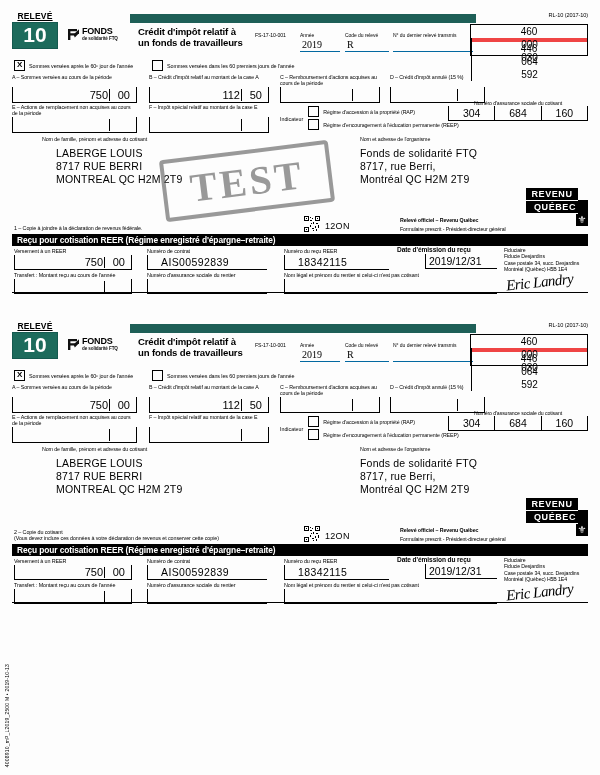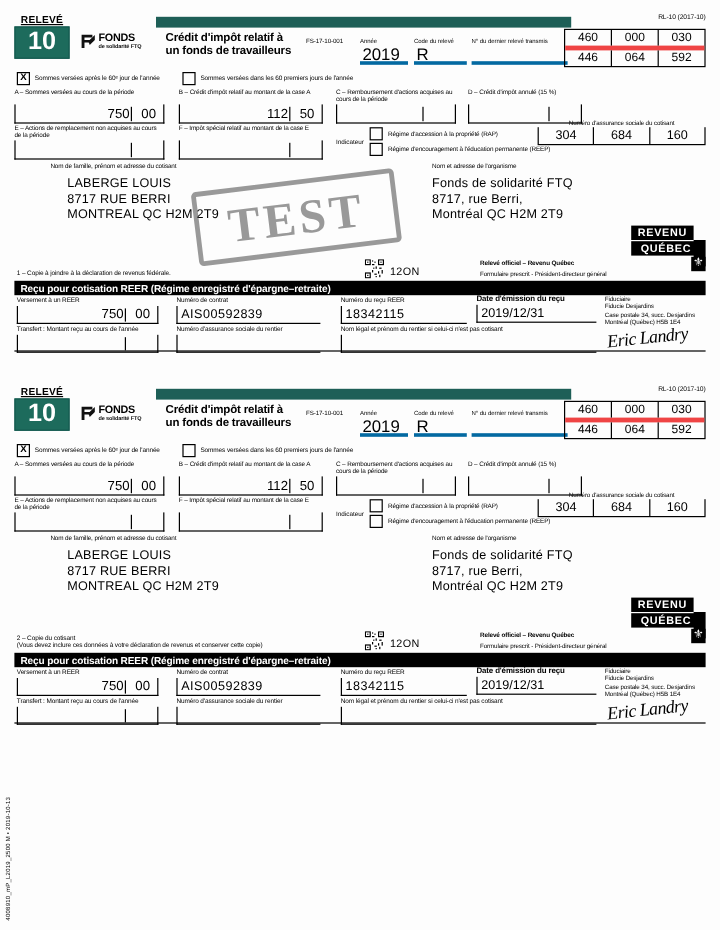--- a/index.html
+++ b/index.html
@@ -19,27 +19,27 @@
   .fonds{position:absolute;left:55px;top:15px;width:62px;display:flex;align-items:flex-start;gap:2px;}
   .fonds .fmark{width:13px;height:13px;position:relative;flex:none;margin-top:1px;}
   .fonds .fmark svg{display:block;}
   .fonds-txt{line-height:8px;}
   .fonds-t1{font-size:9px;font-weight:bold;letter-spacing:-.2px;}
   .fonds-t2{font-size:4.6px;font-weight:bold;letter-spacing:-.1px;color:#111;}
   .title{position:absolute;left:126px;top:14px;width:110px;font-size:9.6px;font-weight:bold;line-height:11px;letter-spacing:-.15px;}
   .fscode{position:absolute;left:243px;top:20px;font-size:5.2px;letter-spacing:-.1px;}
   .hfield{position:absolute;}
   .hfield .lbl{font-size:5px;letter-spacing:-.05px;white-space:nowrap;}
-  .hfield .val{border-bottom:3px solid #0369a1;height:13px;font-size:14px;padding-left:2px;line-height:14px;font-family:Liberation Sans, sans-serif;}
+  .hfield .val{border-bottom:1px solid #0369a1;height:13px;font-size:10px;padding-left:2px;line-height:14px;font-family:Liberation Serif, serif;}
   #f-annee{left:288px;top:20px;width:40px;}
   #f-code{left:333px;top:20px;width:44px;}
   #f-dern{left:381px;top:20px;width:80px;}
   .rlnum{position:absolute;right:0;top:0;font-size:5.6px;text-align:right;width:120px;letter-spacing:-.1px;}
   .numgrid{position:absolute;right:0;top:12px;width:116px;border:1px solid #000;}
-  .numgrid .row{display:flex;height:13px;}
+  .numgrid .row{display:flex;height:13px;flex-direction:column;}
   .numgrid .row+.row{border-top:4px solid #ef4444;}
   .numgrid .c{flex:1;text-align:center;font-size:10px;line-height:13px;}
   .numgrid .c+.c{border-left:1px solid #000;}
 
   
   .chkrow{position:relative;height:13px;margin-top:1px;}
   .cbox{width:9px;height:9px;border:1px solid #000;display:inline-block;text-align:center;font-size:8px;line-height:8px;font-weight:bold;vertical-align:-1px;}
   .chk-i{position:absolute;display:flex;align-items:center;gap:4px;font-size:5.4px;letter-spacing:-.1px;}
   #chk-a{left:2px;top:1px;}
   #chk-b{left:140px;top:1px;}
@@ -100,22 +100,22 @@
 
   
   .rcpt{position:relative;height:46px;border-bottom:1.5px solid #000;}
   .rf{position:absolute;}
   .rf .cap{font-size:5.4px;letter-spacing:-.1px;line-height:7px;}
   .rf .capb{font-size:6.6px;font-weight:bold;letter-spacing:-.1px;line-height:8px;}
   .rf .amt{position:relative;height:14px;border-bottom:1px solid #000;border-left:1px solid #000;border-right:1px solid #000;}
   .rf .amt .sep{position:absolute;right:26px;top:2px;bottom:1px;width:1px;background:#000;}
   .rf .amt .d{position:absolute;right:28px;bottom:0;font-size:11px;line-height:13px;}
   .rf .amt .c{position:absolute;right:6px;bottom:0;font-size:11px;line-height:13px;}
-  .rf .tx{height:14px;border-bottom:1px solid #000;border-left:1px solid #000;font-size:10.5px;line-height:14px;padding-left:3px;letter-spacing:.4px;}
-  .rf .txp{height:14px;border-bottom:1px solid #000;border-left:1px solid #000;font-size:10.5px;line-height:14px;padding-left:3px;}
+  .rf .tx{height:14px;border-bottom:1px solid #000;border-left:1px solid #000;font-size:10.5px;line-height:14px;padding-left:13px;letter-spacing:.4px;}
+  .rf .txp{height:14px;border-bottom:1px solid #000;border-left:1px solid #000;font-size:10.5px;line-height:14px;padding-left:3px;margin-left:28px;}
   .rf .blank{height:14px;border-bottom:1px solid #000;border-left:1px solid #000;}
   #r-vers{left:2px;top:2px;width:118px;}
   #r-ctr{left:135px;top:2px;width:120px;}
   #r-rec{left:272px;top:2px;width:105px;}
   #r-date{left:385px;top:0px;width:100px;}
   #r-tra{left:2px;top:26px;width:118px;}
   #r-sin{left:135px;top:26px;width:120px;}
   #r-nom{left:272px;top:26px;width:213px;}
   .fid{position:absolute;left:492px;top:1px;width:88px;font-size:5.2px;line-height:6.4px;letter-spacing:-.1px;}
   .sig{position:absolute;left:494px;top:28px;font-family:"Liberation Serif",serif;font-style:italic;font-size:15px;transform:rotate(-6deg);letter-spacing:-.5px;}

